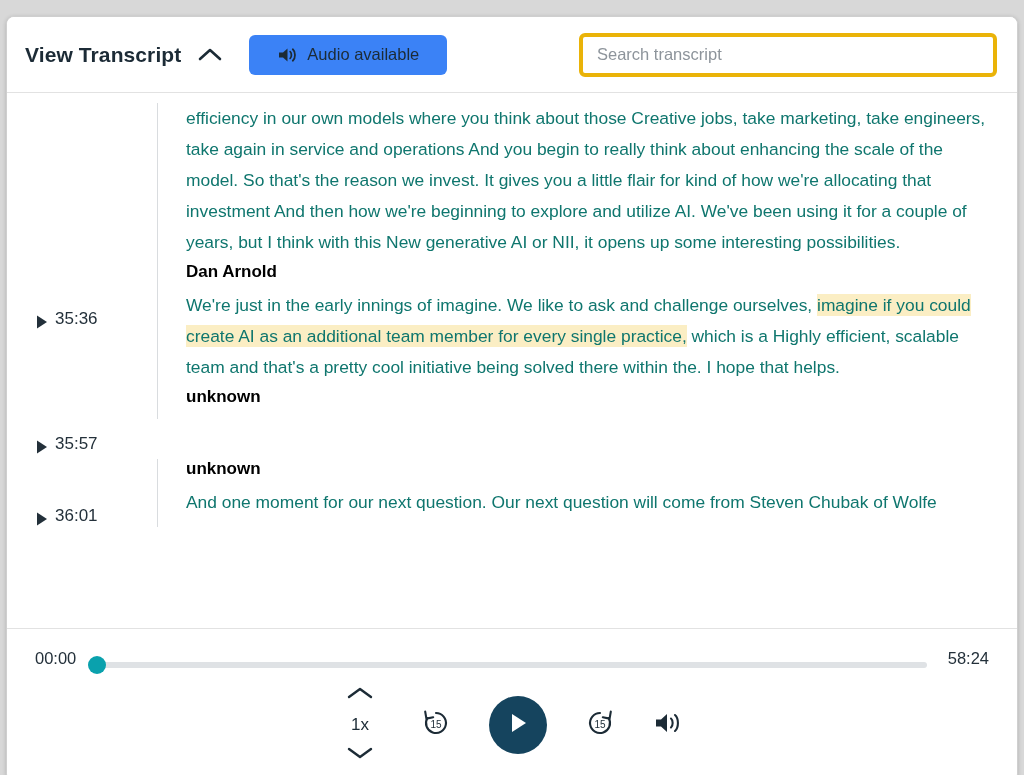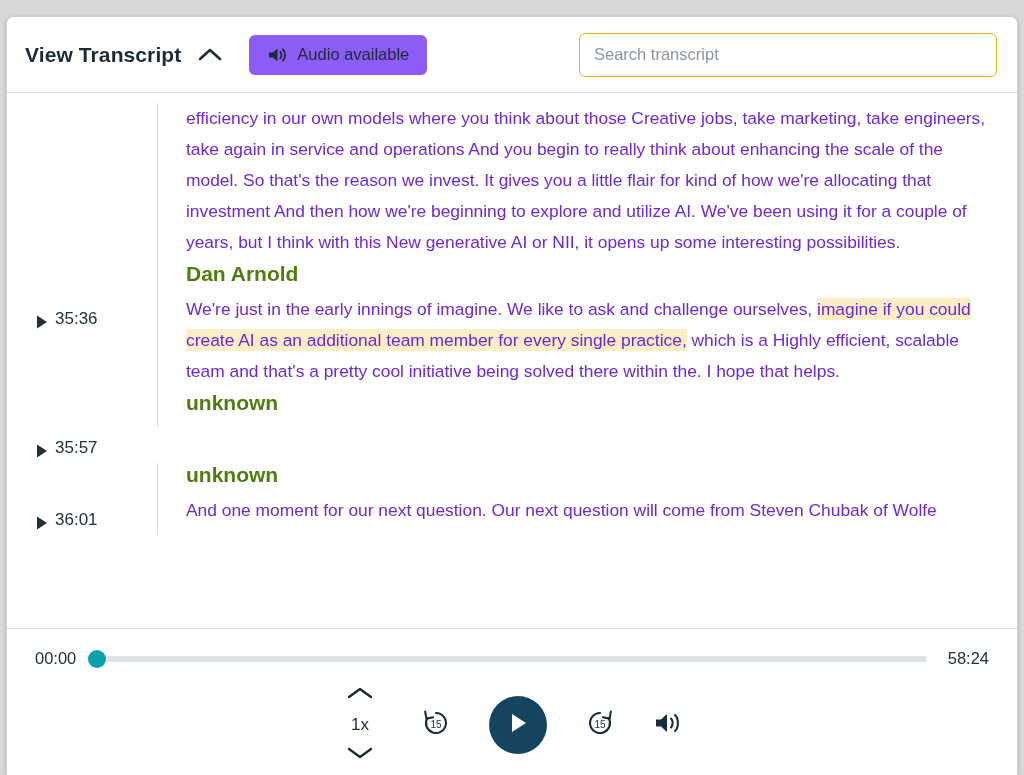--- a/index.html
+++ b/index.html
@@ -49,40 +49,40 @@
     display: flex;
     align-items: center;
     justify-content: center;
     cursor: pointer;
   }
   .chevron-btn svg { display: block; }
 
   .audio-pill {
     margin-left: 24px;
     height: 40px;
-    background: #8b5cf6;
+    background: #3b82f6;
     border-radius: 6px;
     display: flex;
     align-items: center;
     gap: 10px;
-    padding: 0 18px;
+    padding: 0 28px;
     color: #1c2b36;
     font-size: 16.5px;
     cursor: pointer;
   }
   .audio-pill svg { display: block; }
 
   .search-wrap {
     margin-left: auto;
     width: 418px;
   }
   .search-input {
     width: 100%;
     height: 44px;
-    border: 1px solid #eab308;
+    border: 4px solid #eab308;
     border-radius: 6px;
     padding: 0 14px;
     font-size: 16.5px;
     font-family: "Liberation Sans", sans-serif;
     color: #23303a;
     outline: none;
     background: #fff;
   }
   .search-input::placeholder { color: #8d949b; }
 
@@ -123,29 +123,29 @@
     color: #23303a;
     padding-top: 1px;
   }
   .seg-body {
     flex: 1 1 auto;
     border-left: 1px solid #d9dcdf;
     padding-left: 28px;
     padding-bottom: 4px;
   }
   .speaker {
-    font-size: 21px;
+    font-size: 17px;
     font-weight: bold;
-    color: #4d7c0f;
+    color: #000000;
     margin: 0 0 8px 0;
   }
   .para {
     font-size: 17.4px;
     line-height: 31px;
-    color: #6d28d9;
+    color: #0f766e;
     margin: 0 0 18px 0;
   }
   .para:last-child { margin-bottom: 0; }
   .hl {
     background: #fbeec4;
     padding: 1px 0;
   }
   .seg.continuation .seg-left { visibility: hidden; }
   .clipped {
     position: relative;
@@ -155,21 +155,21 @@
 
   
   .player {
     flex: 0 0 152px;
     border-top: 1px solid #e2e2e2;
     background: #fff;
     padding: 20px 28px 0 28px;
   }
   .progress-row {
     display: flex;
-    align-items: center;
+    align-items: flex-end;
     gap: 6px;
   }
   .time-label {
     font-size: 16.5px;
     color: #23303a;
     min-width: 56px;
   }
   .time-label.right { text-align: right; }
   .track {
     position: relative;

